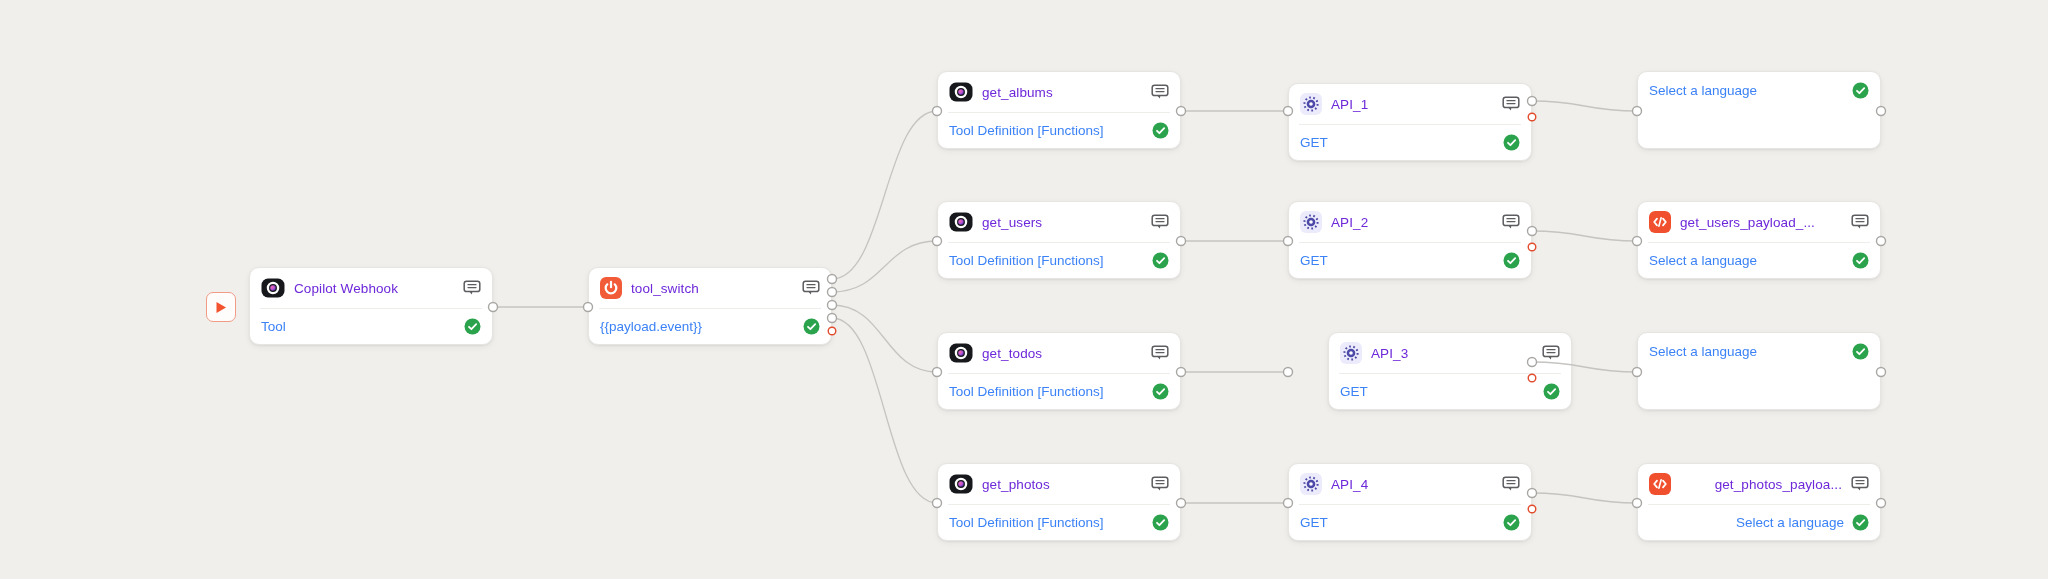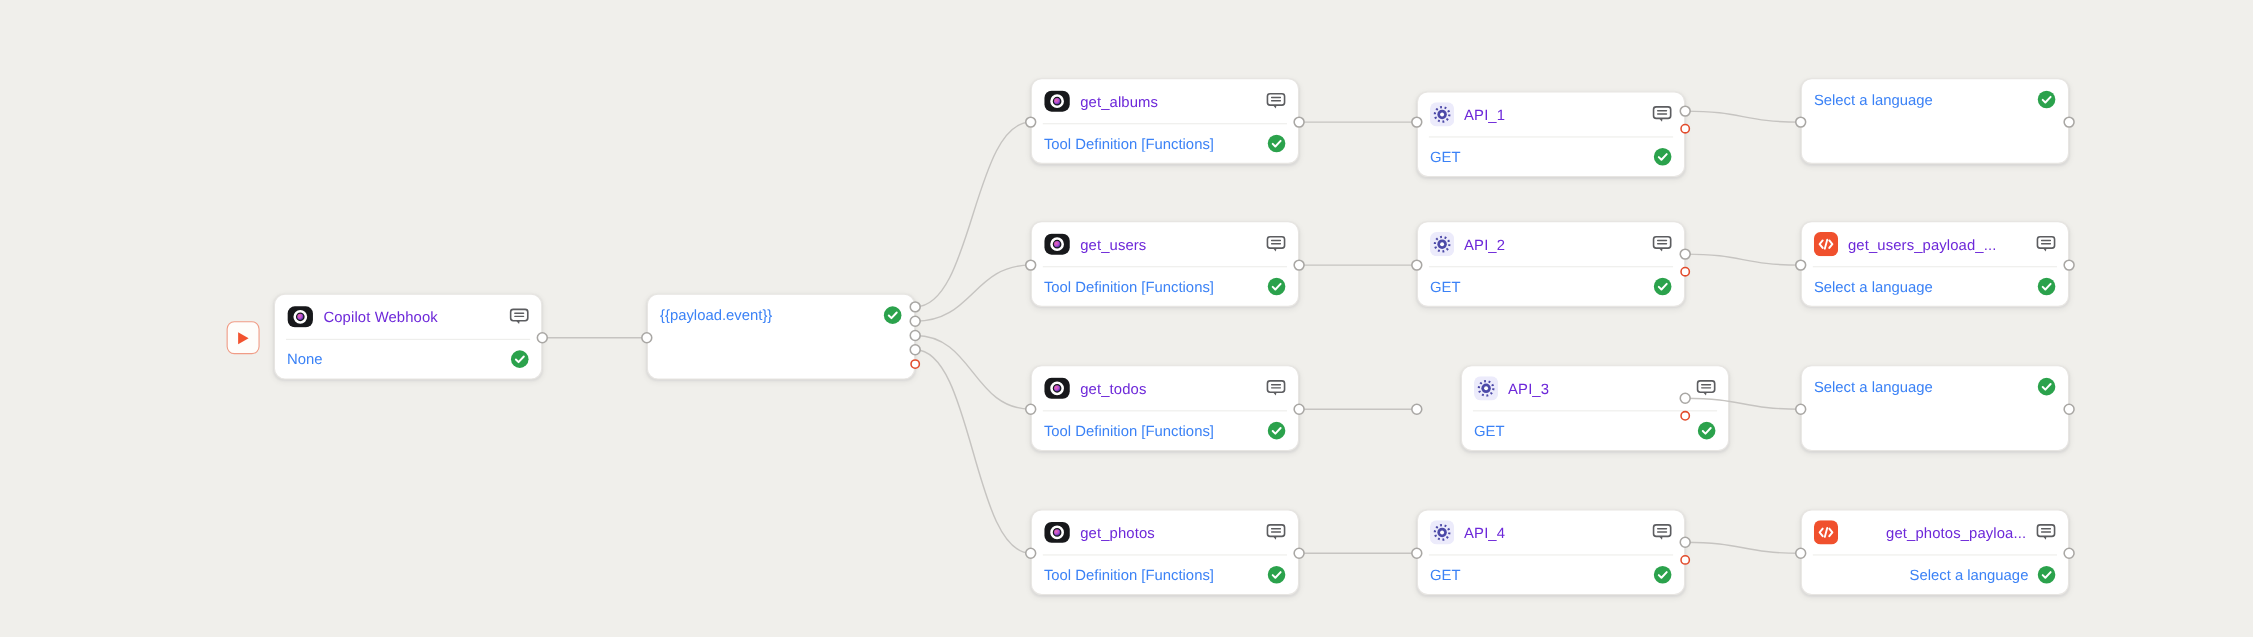--- a/index.html
+++ b/index.html
@@ -74,31 +74,48 @@
       <span class="node-title">Copilot Webhook</span>
       <span class="comment">
         <svg width="18" height="16" viewBox="0 0 18 16">
             <rect x="1.2" y="1.2" width="15.6" height="10.4" rx="2.4" fill="none" stroke="#5c5d60" stroke-width="1.5"></rect>
             <path d="M5 4.7 h8 M5 7.6 h8" stroke="#5c5d60" stroke-width="1.3" stroke-linecap="round"></path>
             <path d="M6.2 11.6 L8.9 14.6 L9.4 11.6 Z" fill="#5c5d60"></path>
           </svg>
       </span>
     </div>
     <div class="node-body">
-      <span class="node-sub">None</span>
+      <span class="node-sub">Tool</span>
       <span class="check">
         <svg width="17" height="17" viewBox="0 0 17 17">
             <circle cx="8.5" cy="8.5" r="8" fill="#2ba24c"></circle>
             <path d="M5 8.8 l2.4 2.4 L12.2 6.1" stroke="#fff" stroke-width="1.8" fill="none" stroke-linecap="round" stroke-linejoin="round"></path>
           </svg>
       </span>
     </div>
   </div>
 
   <div class="node" style="left: 588px; top: 267px;">
+    <div class="node-header">
+      <span class="badge">
+        <svg width="22" height="22" viewBox="0 0 22 22">
+            <rect width="22" height="22" rx="6" fill="#f25b38"></rect>
+            <path d="M11 4.8 v5.4" stroke="#fff" stroke-width="2.2" stroke-linecap="round"></path>
+            <path d="M7.3 7.3 a5.3 5.3 0 1 0 7.4 0" fill="none" stroke="#fff" stroke-width="2.2" stroke-linecap="round"></path>
+          </svg>
+      </span>
+      <span class="node-title">tool_switch</span>
+      <span class="comment">
+        <svg width="18" height="16" viewBox="0 0 18 16">
+            <rect x="1.2" y="1.2" width="15.6" height="10.4" rx="2.4" fill="none" stroke="#5c5d60" stroke-width="1.5"></rect>
+            <path d="M5 4.7 h8 M5 7.6 h8" stroke="#5c5d60" stroke-width="1.3" stroke-linecap="round"></path>
+            <path d="M6.2 11.6 L8.9 14.6 L9.4 11.6 Z" fill="#5c5d60"></path>
+          </svg>
+      </span>
+    </div>
     <div class="node-body">
       <span class="node-sub">{{payload.event}}</span>
       <span class="check">
         <svg width="17" height="17" viewBox="0 0 17 17">
             <circle cx="8.5" cy="8.5" r="8" fill="#2ba24c"></circle>
             <path d="M5 8.8 l2.4 2.4 L12.2 6.1" stroke="#fff" stroke-width="1.8" fill="none" stroke-linecap="round" stroke-linejoin="round"></path>
           </svg>
       </span>
     </div>
   </div>

